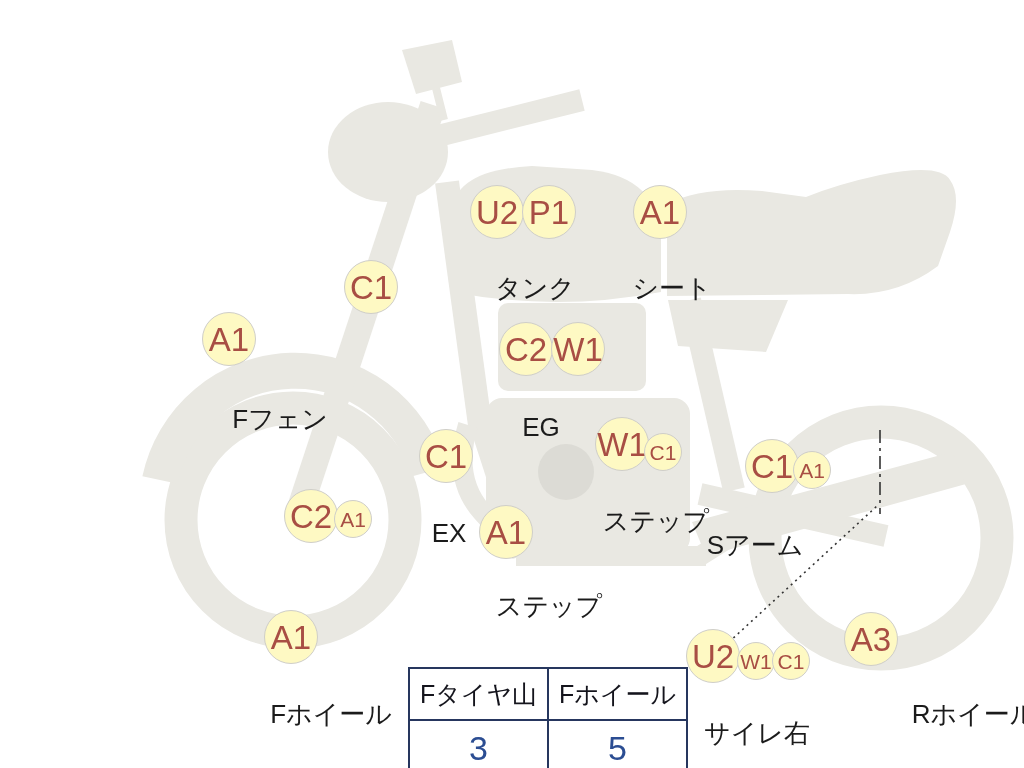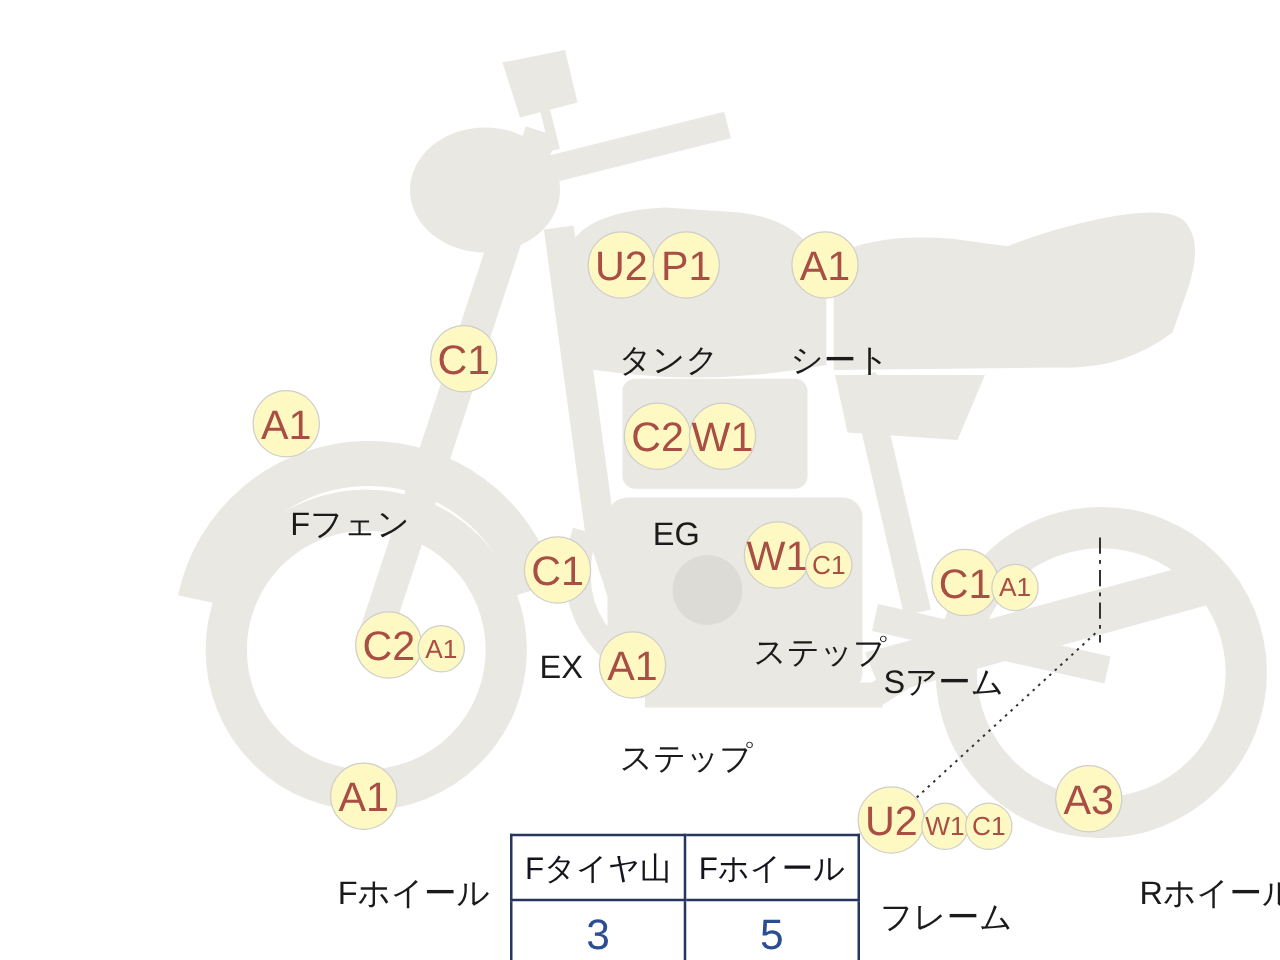--- a/index.html
+++ b/index.html
@@ -119,21 +119,21 @@
 
   <div class="code lg" style="left:479px;top:505px">A1</div>
   <div class="part-label" style="left:549px;top:565px">ステップ</div>
 
   <div class="code lg" style="left:264px;top:610px">A1</div>
   <div class="part-label" style="left:331px;top:673px">Fホイール</div>
 
   <div class="code lg" style="left:686px;top:629px">U2</div>
   <div class="code sm" style="left:737px;top:642px">W1</div>
   <div class="code sm" style="left:772px;top:642px">C1</div>
-  <div class="part-label" style="left:757px;top:692px">フレーム</div>
+  <div class="part-label" style="left:757px;top:692px">サイレ右</div>
 
   <div class="code lg" style="left:844px;top:612px">A3</div>
   <div class="part-label" style="left:974px;top:673px">Rホイール</div>
 
   <table class="tire-table">
     <tbody>
         <tr>
       <th>Fタイヤ山</th>
       <th>Fホイール</th>
     </tr>

